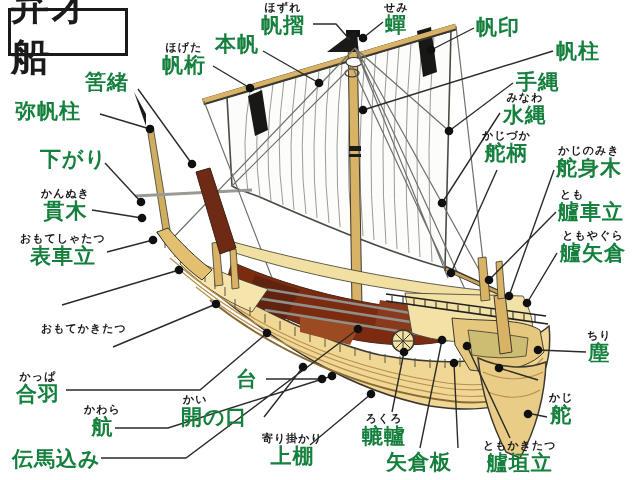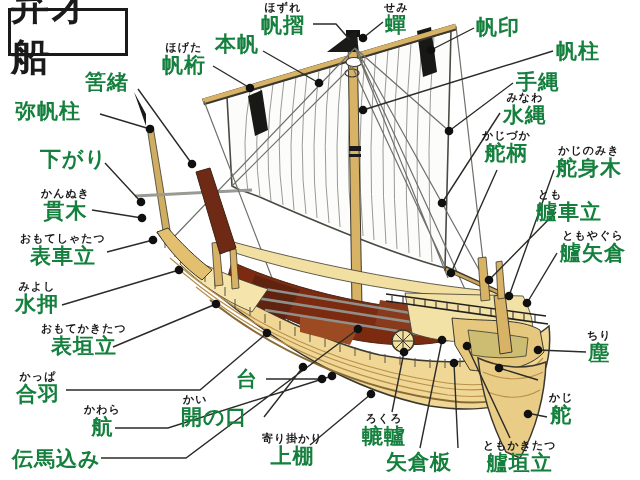--- a/index.html
+++ b/index.html
@@ -205,21 +205,21 @@
       <span class="txt">水縄</span>
     </div>
 <div class="lbl" style="left:482px;top:130px">
       <span class="furi">かじづか</span>
       <span class="txt">舵柄</span>
     </div>
 <div class="lbl" style="left:556px;top:145px">
       <span class="furi">かじのみき</span>
       <span class="txt">舵身木</span>
     </div>
-<div class="lbl" style="left:536px;top:189px">
+<div class="lbl" style="left:558px;top:189px">
       <span class="furi fl">とも</span>
       <span class="txt">艫車立</span>
     </div>
 <div class="lbl" style="left:560px;top:230px">
       <span class="furi">ともやぐら</span>
       <span class="txt">艫矢倉</span>
     </div>
 <div class="lbl" style="left:587px;top:330px">
       <span class="furi">ちり</span>
       <span class="txt">塵</span>
@@ -256,25 +256,20 @@
 <div class="lbl" style="left:84px;top:404px">
       <span class="furi">かわら</span>
       <span class="txt">航</span>
     </div>
 <div class="lbl" style="left:16px;top:371px">
       <span class="furi">かっぱ</span>
       <span class="txt">合羽</span>
     </div>
 <div class="lbl" style="left:41px;top:323px">
       <span class="furi">おもてかきたつ</span>
-      <span class="txt">表垣立</span>
-    </div>
-<div class="lbl" style="left:15px;top:281px">
-      <span class="furi">みよし</span>
-      <span class="txt">水押</span>
     </div>
 <div class="lbl" style="left:20px;top:233px">
       <span class="furi">おもてしゃたつ</span>
       <span class="txt">表車立</span>
     </div>
 <div class="lbl" style="left:41px;top:188px">
       <span class="furi">かんぬき</span>
       <span class="txt">貫木</span>
     </div>
 <div class="lbl" style="left:15px;top:100px">

